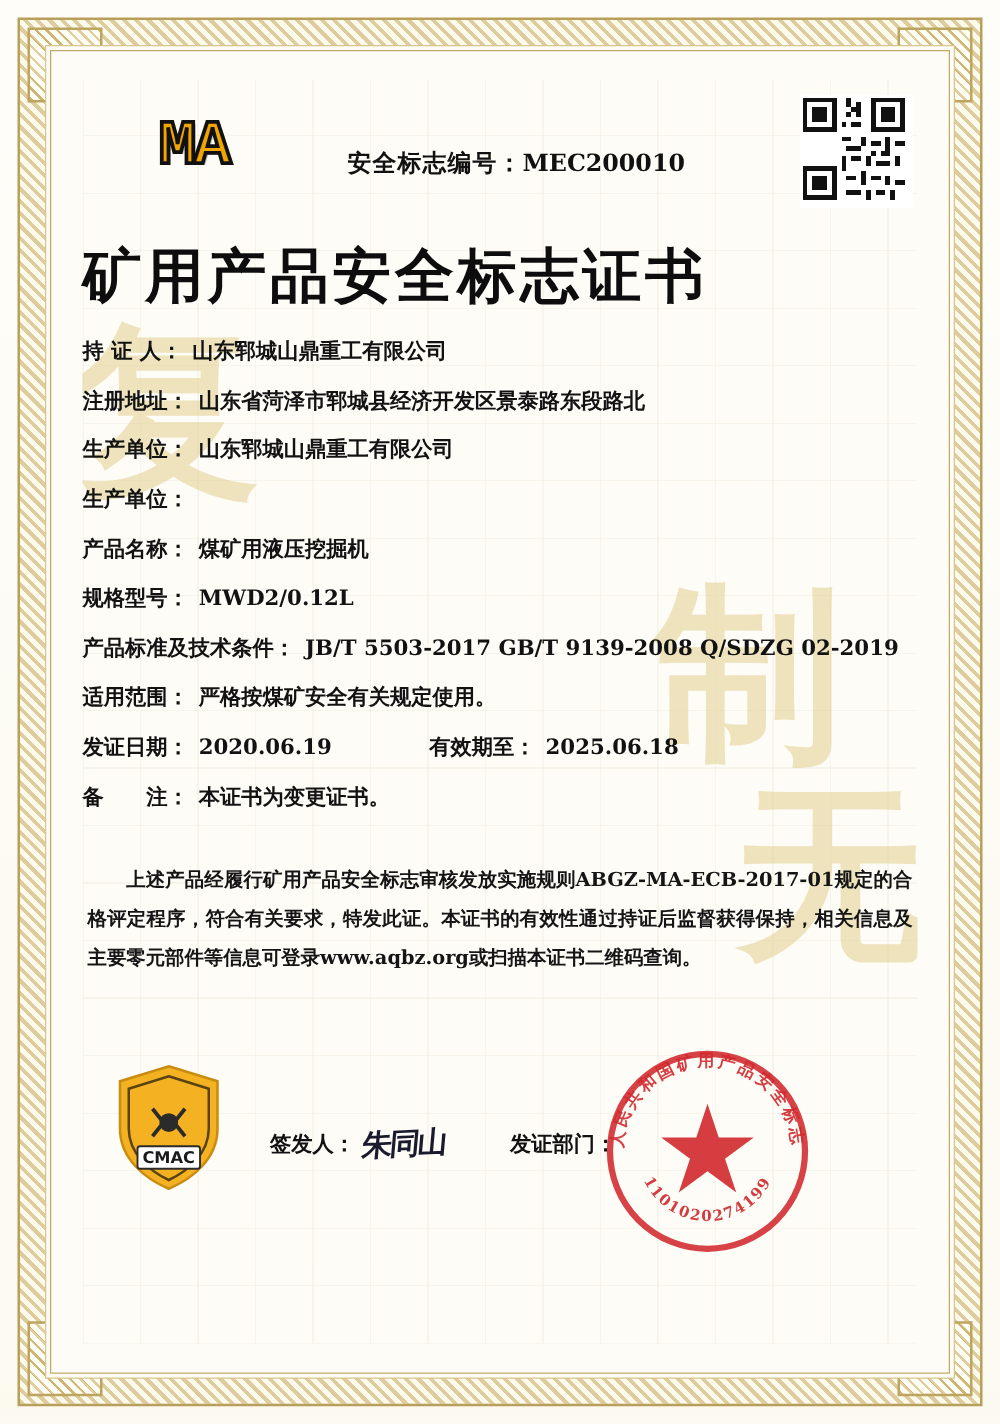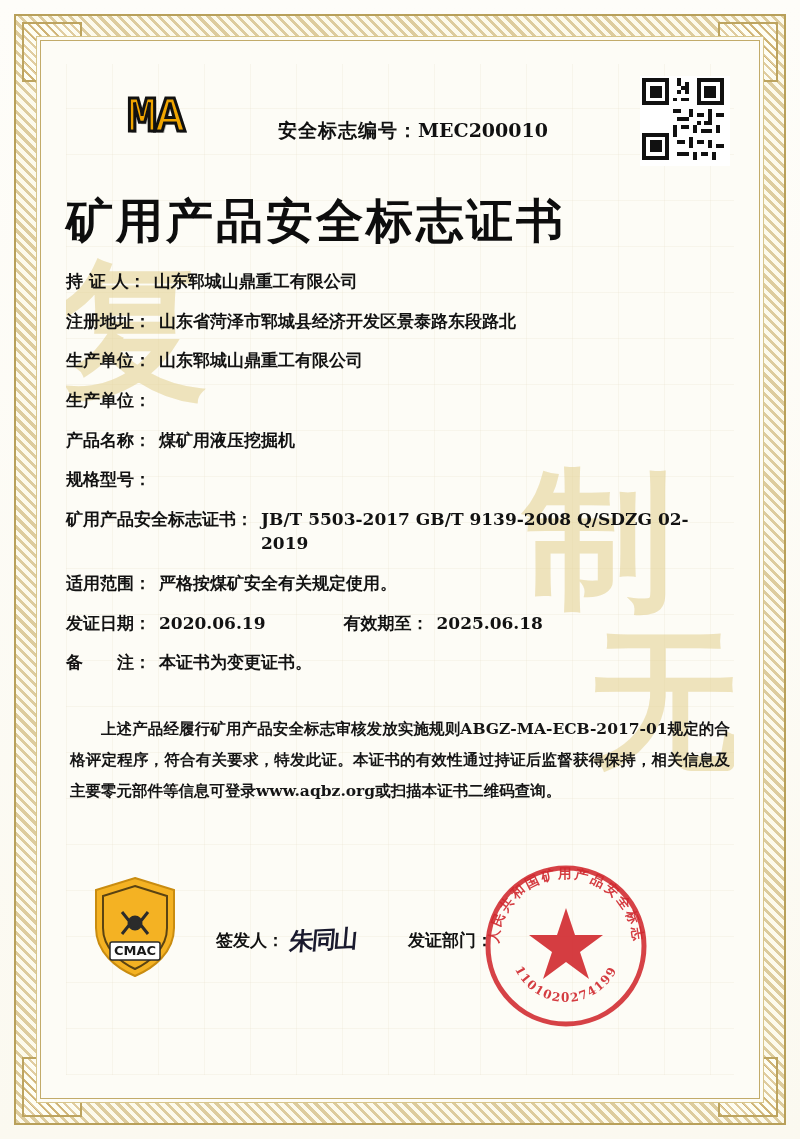--- a/index.html
+++ b/index.html
@@ -300,23 +300,24 @@
       </div>
       <div class="row">
         <span class="lab">生产单位：</span>
       </div>
       <div class="row">
         <span class="lab">产品名称：</span>
         <span class="val">煤矿用液压挖掘机</span>
       </div>
       <div class="row">
         <span class="lab">规格型号：</span>
-      </div>
-      <div class="row">
-        <span class="lab">矿用产品安全标志证书：</span>
+        <span class="val">MWD2/0.12L</span>
+      </div>
+      <div class="row">
+        <span class="lab">产品标准及技术条件：</span>
         <span class="val">JB/T 5503-2017 GB/T 9139-2008 Q/SDZG 02-2019</span>
       </div>
       <div class="row">
         <span class="lab">适用范围：</span>
         <span class="val">严格按煤矿安全有关规定使用。</span>
       </div>
       <div class="row dual">
         <span class="lab">发证日期：</span>
         <span class="val2">2020.06.19</span>
         <span class="lab2">有效期至：</span>

